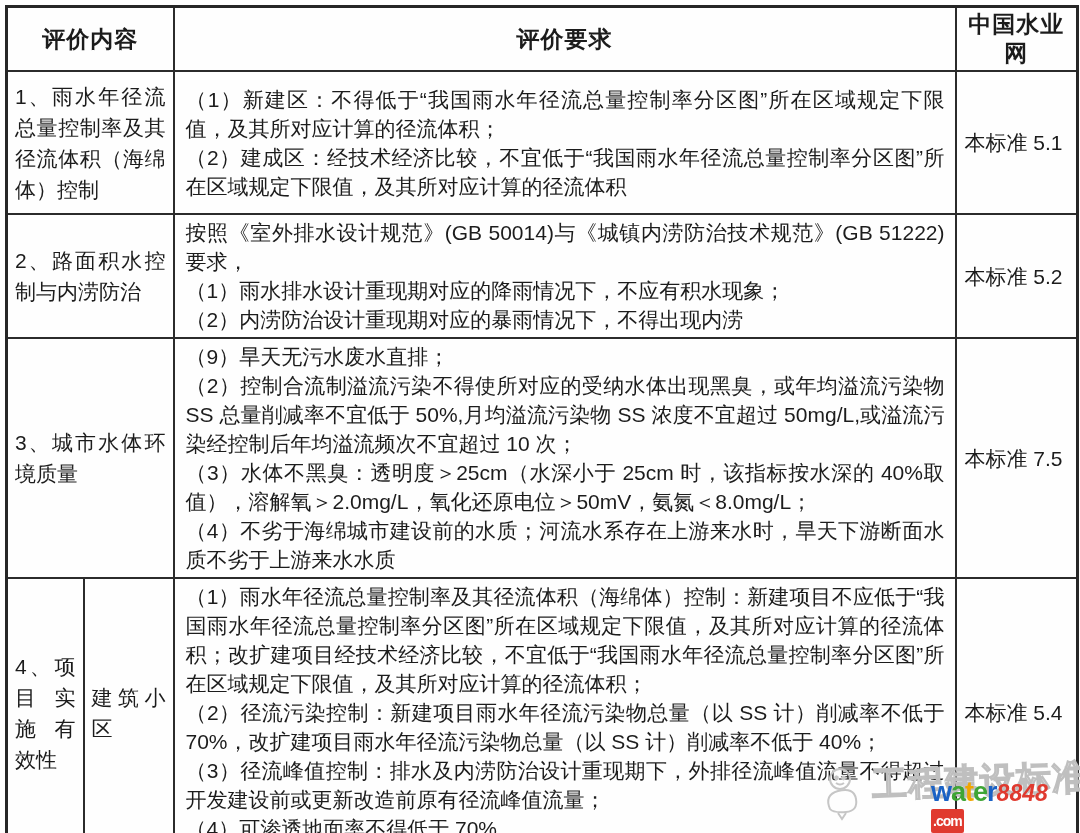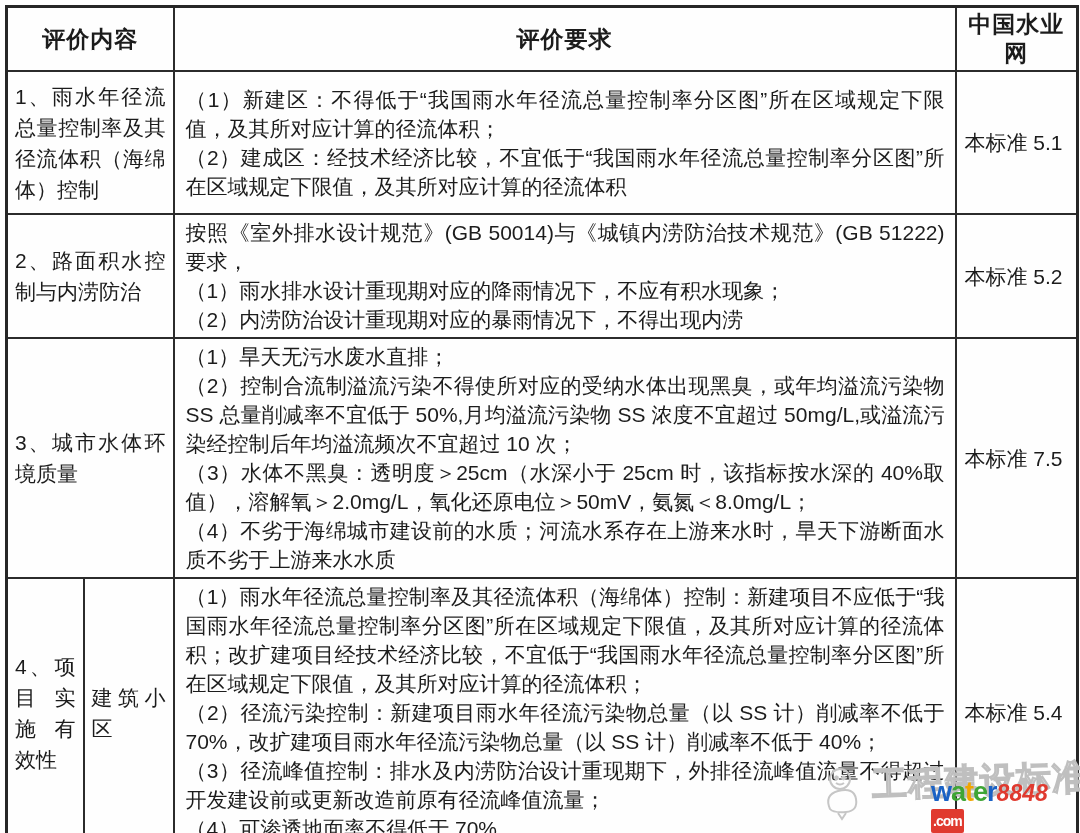--- a/index.html
+++ b/index.html
@@ -99,21 +99,21 @@
         <div class="para">按照《室外排水设计规范》(GB 50014)与《城镇内涝防治技术规范》(GB 51222)要求，</div>
         <div class="para">（1）雨水排水设计重现期对应的降雨情况下，不应有积水现象；</div>
         <div class="para">（2）内涝防治设计重现期对应的暴雨情况下，不得出现内涝</div>
       </td>
       <td class="method-cell">本标准 5.2</td>
     </tr>
 
     <tr class="row-3">
       <td colspan="2" class="content-cell">3、城市水体环境质量</td>
       <td class="req-cell">
-        <div class="para">（1）旱天无污水废水直排；</div>
+        <div class="para">（9）旱天无污水废水直排；</div>
         <div class="para">（2）控制合流制溢流污染不得使所对应的受纳水体出现黑臭，或年均溢流污染物 SS 总量削减率不宜低于 50%,月均溢流污染物 SS 浓度不宜超过 50mg/L,或溢流污染经控制后年均溢流频次不宜超过 10 次；</div>
         <div class="para">（3）水体不黑臭：透明度＞25cm（水深小于 25cm 时，该指标按水深的 40%取值），溶解氧＞2.0mg/L，氧化还原电位＞50mV，氨氮＜8.0mg/L；</div>
         <div class="para">（4）不劣于海绵城市建设前的水质；河流水系存在上游来水时，旱天下游断面水质不劣于上游来水水质</div>
       </td>
       <td class="method-cell">本标准 7.5</td>
     </tr>
 
     <tr class="row-4">
       <td class="content-cell">4、项目实施有效性</td>
       <td class="content-cell">建筑小区</td>

